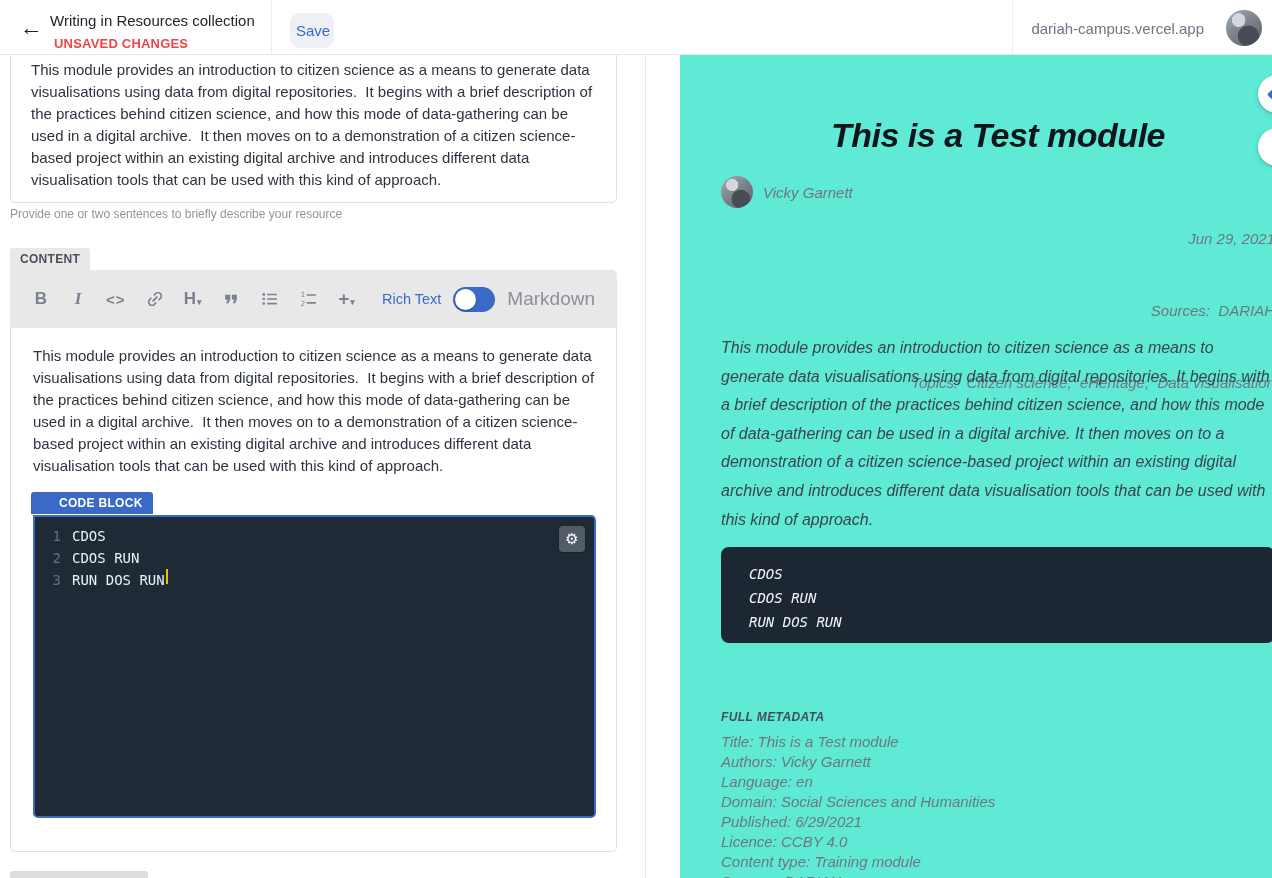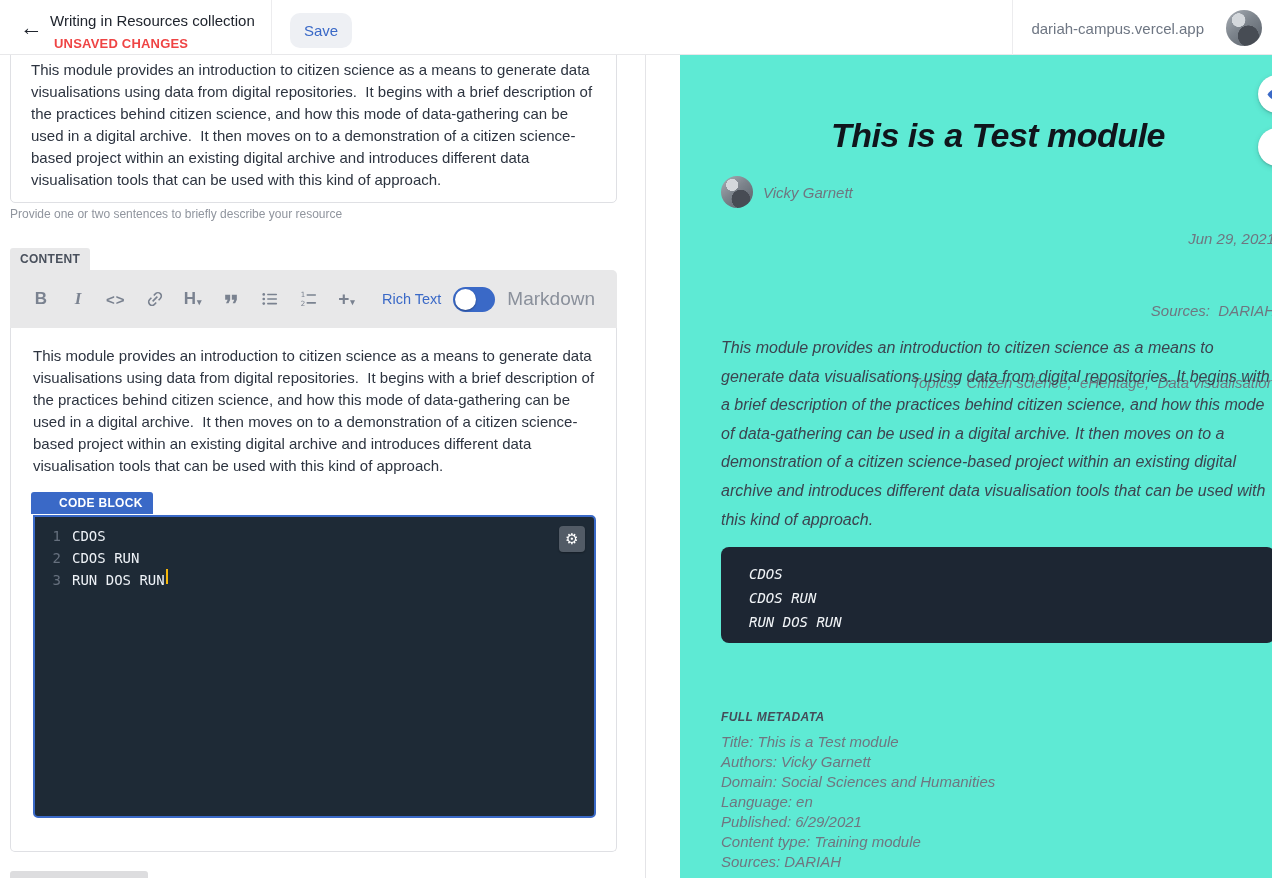--- a/index.html
+++ b/index.html
@@ -17,21 +17,21 @@
   }
   .tb-div { position:absolute; top:0; width:1px; height:55px; background:#ececee; }
   .back-btn {
     position:absolute; left:12px; top:8px; width:38px; height:38px;
     display:flex; align-items:center; justify-content:center;
     font-size:23px; color:#20252e; cursor:pointer; background:none; border:none;
   }
   .tb-title { position:absolute; left:50px; top:12px; font-size:15px; font-weight:500; color:#20252e; }
   .tb-status { position:absolute; left:54px; top:36px; font-size:13px; font-weight:700; letter-spacing:.2px; color:#ef4444; }
   .save-btn {
-    position:absolute; left:290px; top:13px; width:62px; height:35px;
+    position:absolute; left:290px; top:13px; width:44px; height:35px;
     background:#eef0f4; border:none; border-radius:10px;
     color:#3a69c7; font-size:15px; font-family:inherit; cursor:pointer;
   }
   .tb-site { position:absolute; right:68px; top:20px; font-size:15px; color:#6e7683; }
   .avatar {
     border-radius:50%;
     background:
       radial-gradient(circle at 35% 28%, #d4d8dc 0 19%, rgba(0,0,0,0) 20%),
       radial-gradient(circle at 62% 72%, #474c54 0 30%, rgba(0,0,0,0) 31%),
       linear-gradient(140deg,#aab0b7 0%, #7d848c 45%, #585f68 100%);
@@ -298,19 +298,20 @@
   <div class="pv-code">
     <div>CDOS</div>
     <div>CDOS RUN</div>
     <div>RUN DOS RUN</div>
   </div>
 
   <div class="pv-meta-heading">FULL METADATA</div>
   <div class="pv-meta-rows">
     <div>Title: This is a Test module</div>
     <div>Authors: Vicky Garnett</div>
+    <div>Language: en</div>
     <div>Domain: Social Sciences and Humanities</div>
-    <div>Language: en</div>
     <div>Published: 6/29/2021</div>
+    <div>Licence: CCBY 4.0</div>
     <div>Content type: Training module</div>
     <div>Sources: DARIAH</div>
   </div>
 </section>
 
 </body></html>

